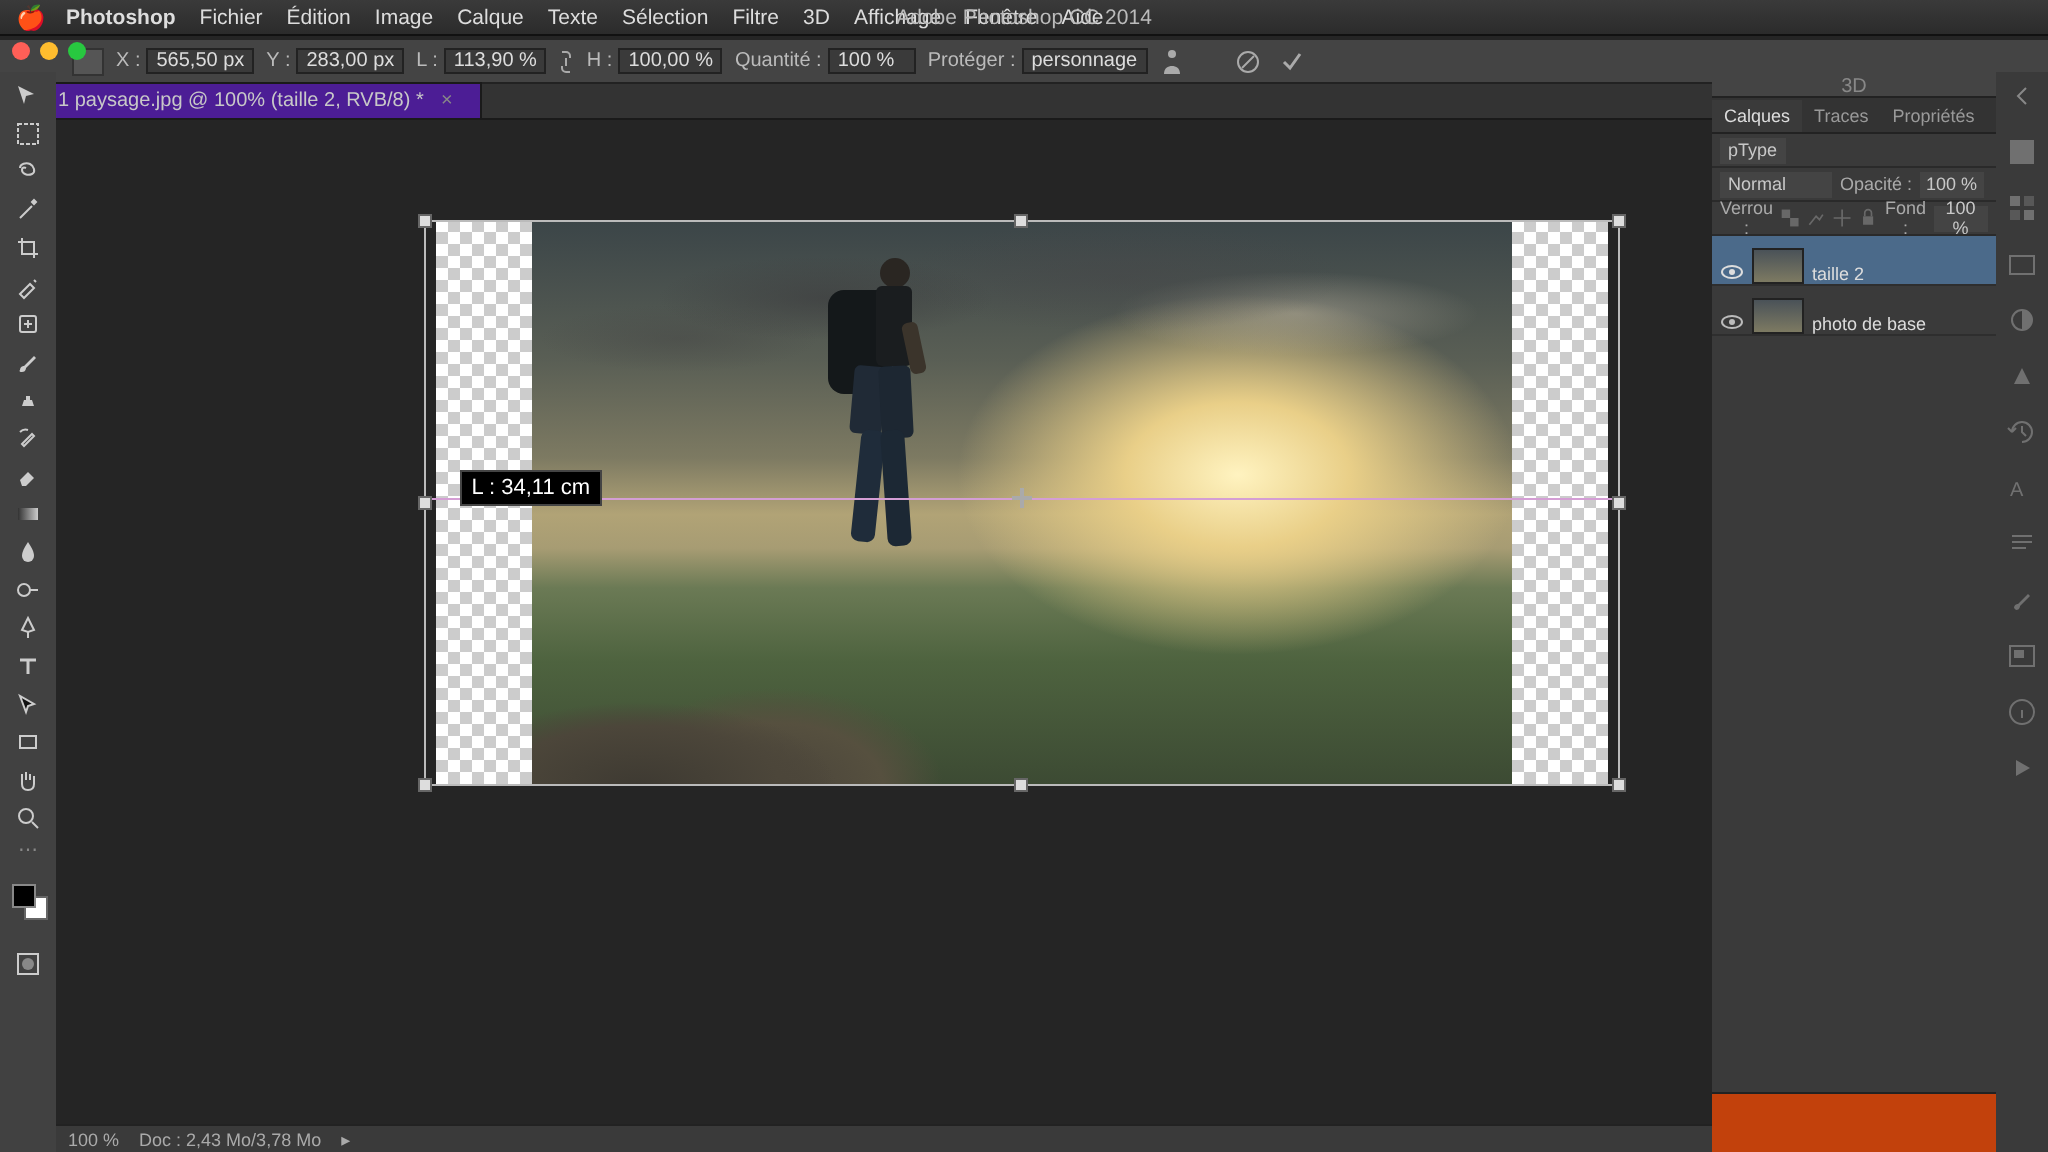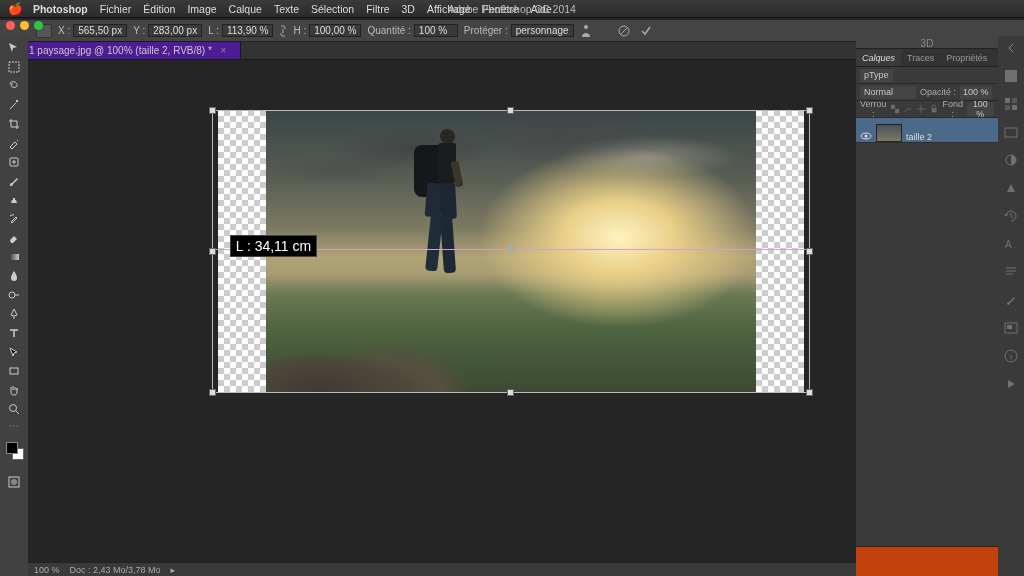--- a/index.html
+++ b/index.html
@@ -86,28 +86,28 @@
 
 .transform-box { position: absolute; top: 0; left: -6px; right: -6px; bottom: 0; border: 1px solid #bbb; pointer-events: none; }
 .handle { position: absolute; width: 7px; height: 7px; background: #ddd; border: 1px solid #666; }
 .handle.tl{top:-4px;left:-4px}.handle.tc{top:-4px;left:50%;margin-left:-4px}.handle.tr{top:-4px;right:-4px}
 .handle.ml{top:50%;left:-4px;margin-top:-4px}.handle.mr{top:50%;right:-4px;margin-top:-4px}
 .handle.bl{bottom:-4px;left:-4px}.handle.bc{bottom:-4px;left:50%;margin-left:-4px}.handle.br{bottom:-4px;right:-4px}
 .guide-h { position:absolute; top:49%; left:-6px; right:-6px; height:1px; background:#d49ed4; }
 .center-pt { position:absolute; top:49%; left:50%; width:10px; height:10px; margin:-5px 0 0 -5px; }
 .center-pt::before,.center-pt::after{content:'';position:absolute;background:#aaa}
 .center-pt::before{left:4px;top:0;width:2px;height:10px}.center-pt::after{top:4px;left:0;width:10px;height:2px}
-.measure-badge { position:absolute; top:44%; left:2%; background:#000; color:#fff; padding:2px 5px; font-size:14px; border:1px solid #444; }
+.measure-badge { position:absolute; top:44%; left:2%; background:#000; color:#fff; padding:2px 5px; font-size:11px; border:1px solid #444; }
 
 
 .panels { position: absolute; top: 38px; right: 26px; width: 142px; bottom: 0; background: #3a3a3a; }
 .panel-placeholder { height: 11px; background:#444; border-bottom:1px solid #222; margin-top:0; }
 .panel-tabs { display: flex; height: 18px; align-items: flex-end; background: #333; border-bottom:1px solid #222; }
 .panel-tab { padding: 3px 6px; font-size: 9px; color: #999; }
-.panel-tab.active { color: #ddd; background: #3a3a3a; font-style: italic; }
+.panel-tab.active { color: #ddd; background: #3a3a3a; }
 .panel-menu { margin-left:auto; padding:3px 5px; color:#888; }
 .layer-filter { height: 17px; background:#3a3a3a; display:flex; align-items:center; padding:0 4px; gap:21px; border-bottom:1px solid #2a2a2a; }
 .layer-filter .sel { font-size:9px; background:#444; padding:1px 4px; height:13px; display:flex; align-items:center; }
 .layer-filter .ic { width:14px; height:13px; background:#444; }
 .layer-filter .toggle { margin-left:auto; width:16px; height:10px; background:#5a5a5a; border-radius:5px; }
 .layer-blend { height: 17px; display:flex; align-items:center; padding:0 4px; gap:4px; border-bottom:1px solid #2a2a2a; }
 .layer-blend .sel, .layer-lock .sel { font-size:9px; background:#444; padding:1px 4px; height:13px; display:flex; align-items:center; flex:1; max-width:56px; }
 .layer-blend .lbl, .layer-lock .lbl { font-size:9px; color:#aaa; }
 .layer-blend .val, .layer-lock .val { font-size:9px; background:#444; padding:1px 3px; height:13px; display:flex; align-items:center; }
 .layer-lock { height: 17px; display:flex; align-items:center; padding:0 4px; gap:3px; border-bottom:1px solid #2a2a2a;text-align:center; }
@@ -406,20 +406,28 @@
   </div>
   <div class="layer-list">
     <div class="layer selected">
       <svg class="eye" viewBox="0 0 12 12">
           <ellipse cx="6" cy="6" rx="5" ry="3" fill="none" stroke="#ddd"></ellipse>
           <circle cx="6" cy="6" r="1.5" fill="#ddd"></circle>
         </svg>
       <div class="thumb"></div>
       <span class="name">taille 2</span>
     </div>
+    <div class="layer">
+      <svg class="eye" viewBox="0 0 12 12">
+          <ellipse cx="6" cy="6" rx="5" ry="3" fill="none" stroke="#bbb"></ellipse>
+          <circle cx="6" cy="6" r="1.5" fill="#bbb"></circle>
+        </svg>
+      <div class="thumb"></div>
+      <span class="name">photo de base</span>
+    </div>
   </div>
   <div class="panel-footer">
     <svg class="ic" viewBox="0 0 12 12">
         <path d="M4 4h2a2 2 0 010 4H4m4 0H6a2 2 0 010-4h2" stroke="#aaa" fill="none"></path>
       </svg>
     <svg class="ic" viewBox="0 0 12 12">
         <text x="0" y="10" font-size="9" fill="#aaa">fx</text>
       </svg>
     <svg class="ic" viewBox="0 0 12 12">
         <rect x="1" y="2" width="10" height="8" fill="none" stroke="#aaa"></rect>

